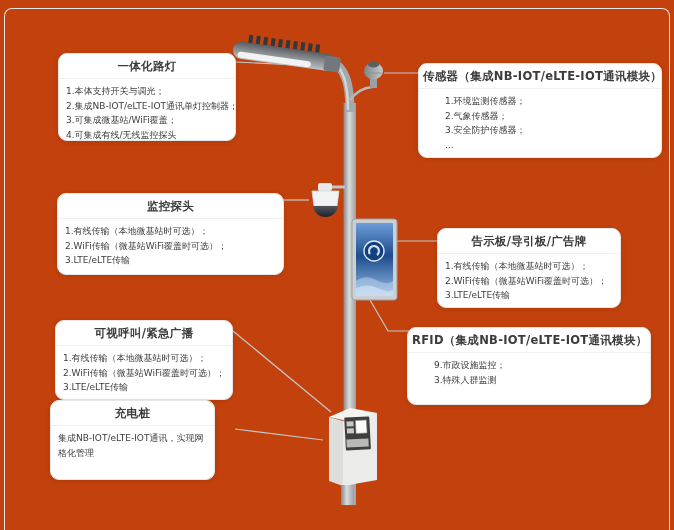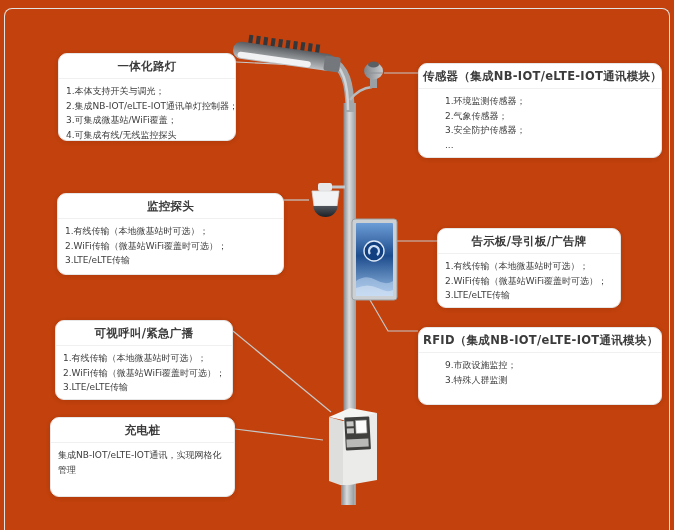--- a/index.html
+++ b/index.html
@@ -178,28 +178,28 @@
 
   <div class="panel" style="left:55px; top:320px; width:178px; height:80px;">
     <div class="panel-title">可视呼叫/紧急广播</div>
     <div class="panel-body">
       <div class="panel-item">1.有线传输（本地微基站时可选）；</div>
       <div class="panel-item">2.WiFi传输（微基站WiFi覆盖时可选）；</div>
       <div class="panel-item">3.LTE/eLTE传输</div>
     </div>
   </div>
 
-  <div class="panel indent" style="left:418px; top:327px; width:244px; height:78px;">
+  <div class="panel indent" style="left:407px; top:327px; width:244px; height:78px;">
     <div class="panel-title">RFID（集成NB-IOT/eLTE-IOT通讯模块）</div>
     <div class="panel-body">
       <div class="panel-item">9.市政设施监控；</div>
       <div class="panel-item">3.特殊人群监测</div>
     </div>
   </div>
 
-  <div class="panel wrap" style="left:50px; top:417px; width:185px; height:80px;">
+  <div class="panel wrap" style="left:50px; top:400px; width:165px; height:80px;">
     <div class="panel-title">充电桩</div>
     <div class="panel-body">
       <div class="panel-item">集成NB-IOT/eLTE-IOT通讯，实现网格化管理</div>
     </div>
   </div>
 
 </div>
 
 </body></html>

